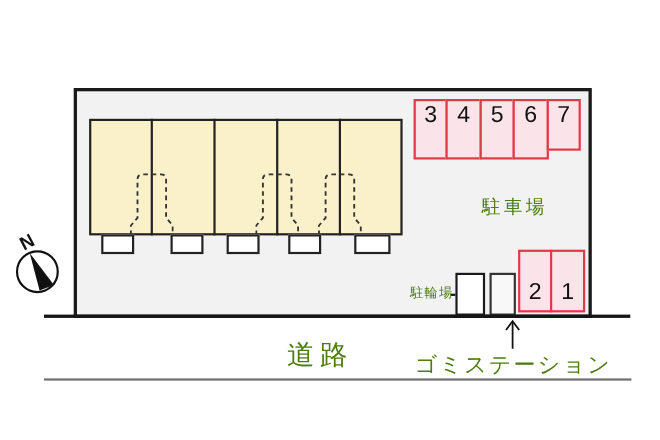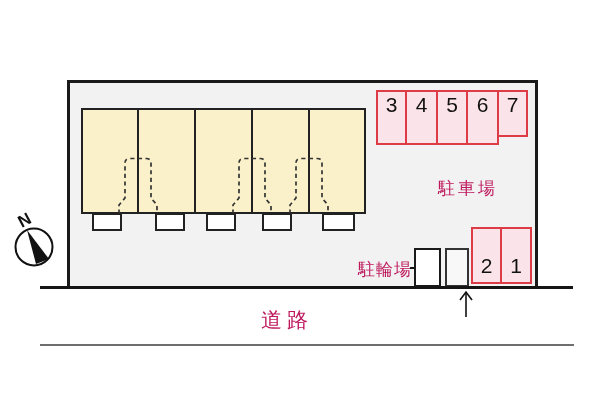--- a/index.html
+++ b/index.html
@@ -34,25 +34,25 @@
   
   .space{background:#fbe3ea;border:2px solid #dd3b45;display:flex;justify-content:center;
     font-size:21px;color:#111;}
   .space-top{top:90px;height:55px;align-items:flex-start;padding-top:1px;}
   .s3{left:376px;width:31px;} .s4{left:405px;width:33px;} .s5{left:436px;width:32px;}
   .s6{left:466px;width:33px;} .s7{left:497px;width:31px;height:47px;}
   .space-side{top:227px;height:57px;align-items:flex-end;padding-bottom:4px;}
   .s2{left:471px;width:31px;} .s1{left:500px;width:32px;}
 
   
-  .lbl{white-space:nowrap;color:#be185d;}
+  .lbl{white-space:nowrap;color:#4d7c0f;}
   .parking-lot-lbl{left:424px;top:177px;width:88px;text-align:center;font-size:17px;letter-spacing:3px;}
-  .bike-lbl{left:338px;top:258px;width:74px;text-align:right;font-size:17px;letter-spacing:1px;}
+  .bike-lbl{left:338px;top:258px;width:74px;text-align:right;font-size:12px;letter-spacing:1px;}
   .leader{left:410px;top:267px;width:8px;height:2px;background:#111;}
-  .road-lbl{left:261px;top:306px;font-size:21px;letter-spacing:5px;}
+  .road-lbl{left:261px;top:306px;font-size:25px;letter-spacing:5px;}
   .garbage-lbl{left:377px;top:318px;font-size:20px;letter-spacing:2px;}
 
   
   .bike-box{left:414px;top:248px;width:27px;height:39px;background:#ffffff;border:2px solid #1a1a1a;}
   .trash-box{left:445px;top:248px;width:24px;height:39px;background:#f8f8f8;border:2px solid #333;}
 
   
   .road-top{left:40px;top:286px;width:533px;height:3px;background:#151515;}
   .road-bottom{left:40px;top:344px;width:534px;height:2px;background:#6e6e6e;}
 
@@ -109,20 +109,21 @@
 
   <div class="abs road-top"></div>
   <div class="abs road-bottom"></div>
 
   <div class="abs lbl road-lbl">道路</div>
 
   <svg class="abs arrow-svg" viewBox="0 0 20 28">
     <line x1="10" y1="3" x2="10" y2="27" stroke="#111" stroke-width="1.6"></line>
     <polyline points="4,10 10,2 16,10" fill="none" stroke="#111" stroke-width="1.6"></polyline>
   </svg>
+  <div class="abs lbl garbage-lbl">ゴミステーション</div>
 
   <svg class="abs compass-svg" viewBox="0 0 58 68">
     <circle cx="26" cy="42" r="18.5" fill="none" stroke="#111" stroke-width="2"></circle>
     <polygon points="19,25 41,54 28,59" fill="#111"></polygon>
     <text x="16" y="21" font-size="17" font-weight="bold" fill="#111" text-anchor="middle" transform="rotate(-28 16 14)">N</text>
   </svg>
 
 </div>
 
 </body></html>

